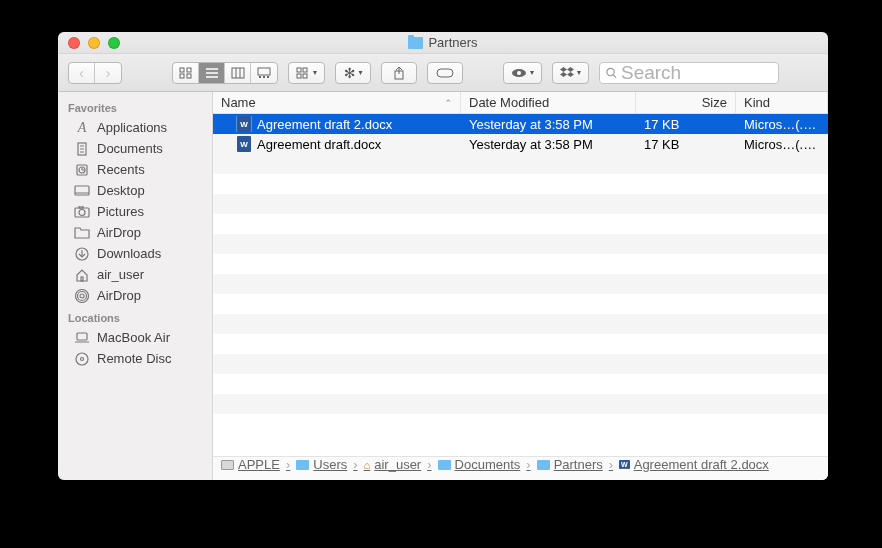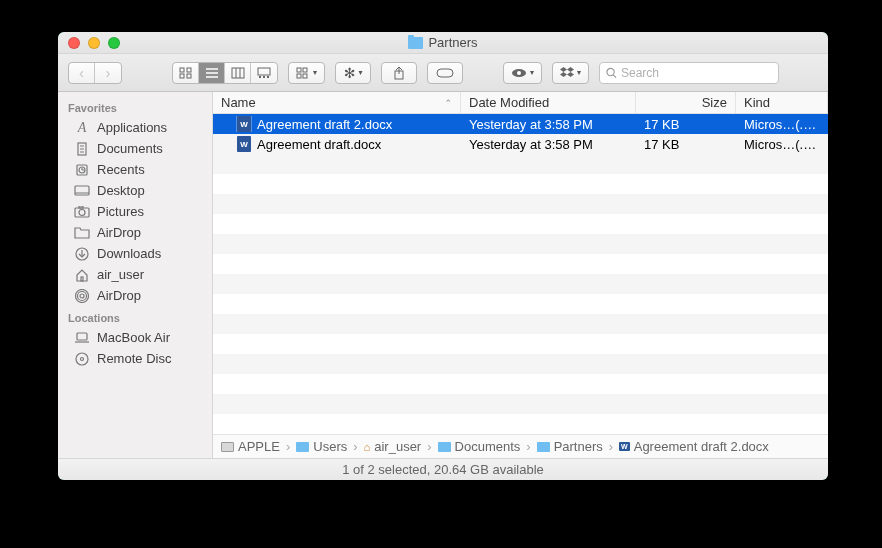--- a/index.html
+++ b/index.html
@@ -12,41 +12,41 @@
 .title { position: absolute; left: 0; right: 0; text-align: center; display: flex; align-items: center; justify-content: center; gap: 5px; font-size: 13px; color: #4a4a4a; pointer-events:none;}
 .folder-mini { width: 15px; height: 12px; background: #6fbdf1; border-radius: 1px; position:relative;}
 .folder-mini::before{content:'';position:absolute;top:-2px;left:0;width:6px;height:3px;background:#6fbdf1;border-radius:1px 1px 0 0;}
 .toolbar { height: 38px; background: linear-gradient(#ededed,#e2e2e2); border-bottom: 1px solid #c3c3c3; display: flex; align-items: center; padding: 0 10px; gap: 10px; }
 .segmented { display: flex; border: 1px solid #b9b9b9; border-radius: 4px; overflow: hidden; background: linear-gradient(#fdfdfd,#f2f2f2); height: 22px; }
 .seg-btn { width: 26px; display: flex; align-items: center; justify-content: center; border-right: 1px solid #c7c7c7; cursor: pointer; color: #555;}
 .seg-btn:last-child { border-right: none; }
 .seg-btn.active { background: #8e8e8e; color: #fff; }
 .tbtn { min-width: 36px; height: 22px; border: 1px solid #b9b9b9; border-radius: 4px; background: linear-gradient(#fdfdfd,#f2f2f2); display: flex; align-items: center; justify-content: center; gap: 3px; padding: 0 7px; cursor: pointer; color: #555;}
 .search { flex: 1; max-width: 180px; height: 22px; border: 1px solid #c5c5c5; border-radius: 4px; background: #fff; display: flex; align-items: center; padding: 0 6px; gap: 4px; color: #999;}
-.search input { border: none; outline: none; width: 100%; font-size: 12px; color: #333; background: transparent;}
+.search input { border: none; outline: none; width: 100%; font-size: 19px; color: #333; background: transparent;}
 .search input::placeholder{color:#b0b0b0;}
 .body { flex: 1; display: flex; min-height: 0; }
 .sidebar { width: 155px; background: #f1efef; border-right: 1px solid #d6d6d6; overflow-y: auto; padding-top: 4px; }
 .sb-header { font-size: 11px; color: #8a8a8a; font-weight: 600; padding: 6px 10px 3px; }
 .sb-item { display: flex; align-items: center; gap: 7px; padding: 3px 10px 3px 16px; cursor: pointer; color: #414141;}
 .sb-item .ic { width: 16px; height: 14px; display:flex;align-items:center;justify-content:center;color:#7a7a7a;}
 .main { flex: 1; display: flex; flex-direction: column; background: #fff; min-width: 0;}
 .cols { display: flex; height: 22px; background: #f9f9f9; border-bottom: 1px solid #e0e0e0; color: #333; font-size: 11px;}
 .col { display: flex; align-items: center; padding: 0 8px; border-right: 1px solid #e4e4e4; }
 .c1{width:248px}.c2{width:175px}.c3{width:100px;justify-content:flex-end}.c4{flex:1}
 .files { flex:1; overflow:auto;}
 .row { display: flex; height: 20px; align-items: center; }
 .row.striped:nth-child(odd){ background: #f5f5f5;}
 .row.sel { background: #0a63da; color: #fff; }
 .cell { padding: 0 8px; white-space: nowrap; overflow: hidden; text-overflow: ellipsis; }
 .cell.c3{text-align:left}
 .wicon{width:14px;height:16px;background:#2b579a;border-radius:1px;display:inline-flex;align-items:center;justify-content:center;color:#fff;font-size:8px;font-weight:700;margin-right:6px;flex-shrink:0;position:relative;}
 .wicon::after{content:'W';}
 .row.sel .wicon{box-shadow: 0 0 0 1px rgba(255,255,255,.3);}
-.pathbar { height: 24px; border-top: 1px solid #e3e3e3; background: #fafafa; display: flex; align-items: center; padding: 0 8px; gap: 4px; font-size: 11px; color: #666; overflow:hidden;}
+.pathbar { height: 24px; border-top: 1px solid #e3e3e3; background: #fafafa; display: flex; align-items: flex-start; padding: 0 8px; gap: 4px; font-size: 11px; color: #666; overflow:hidden;text-decoration:underline;}
 .pb-item { display:flex;align-items:center;gap:4px;cursor:pointer;}
 .pb-sep{color:#aaa;padding:0 2px;}
 .pill{width:13px;height:10px;border-radius:1px;}
 .status { height: 22px; background: linear-gradient(#f2f2f2,#e8e8e8); border-top: 1px solid #d6d6d6; display:flex;align-items:center;justify-content:center;font-size:11px;color:#666;}
 .chev{font-size:15px;line-height:1;color:#6d6d6d;}
 .chev.dis{color:#c5c5c5;}
 svg{display:block}
 </style>
 </head>
 <body>
@@ -345,16 +345,13 @@
             <span>Partners</span>
           </span>
           <span class="pb-sep">›</span>
           <span class="pb-item">
             <span style="background:#2b579a;color:#fff;font-size:7px;font-weight:700;padding:1px 2px;border-radius:1px">W</span>
             <span>Agreement draft 2.docx</span>
           </span>
         </div>
     </div>
   </div>
-  <div class="status">
-      <span>1 of 2 selected, 20.64 GB available</span>
-    </div>
 </div>
 
 </body></html>

